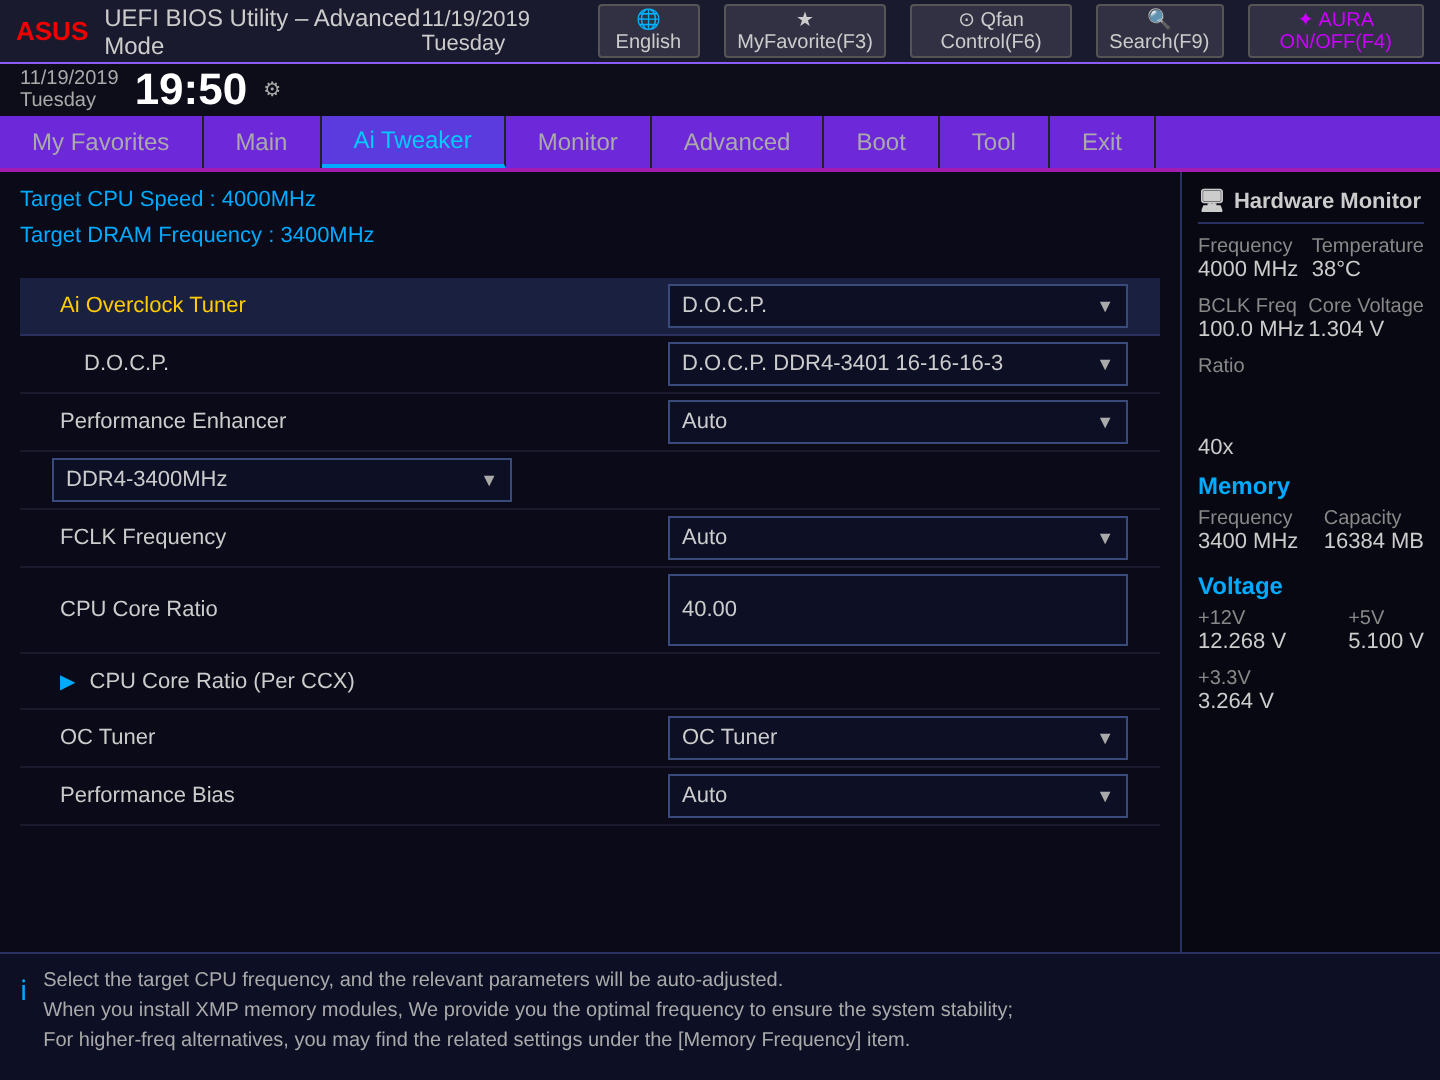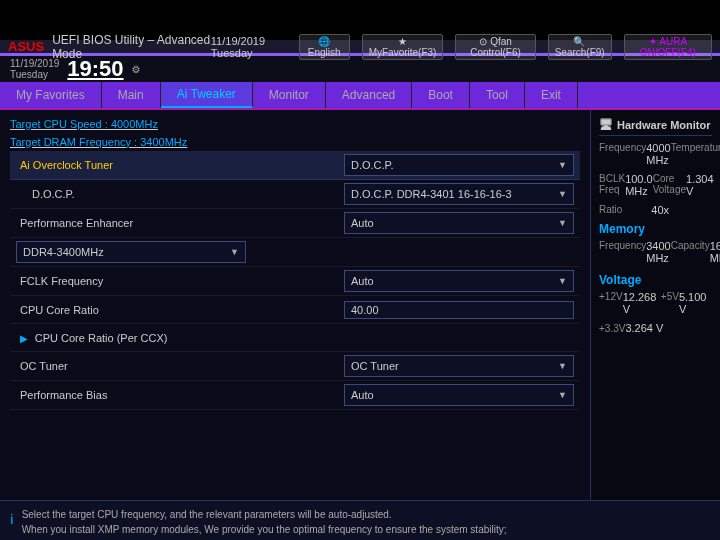--- a/index.html
+++ b/index.html
@@ -9,26 +9,25 @@
       background: #000;
       font-family: Arial, sans-serif;
       font-size: 12px;
       color: #ccc;
       overflow: hidden;
     }
 
     
     #top-bar {
       background: #1a1a2e;
-      height: 16px;
+      height: 32px;
       display: flex;
       align-items: center;
       padding: 0 8px;
-      border-bottom: 3px solid #8b5cf6;
-      margin-top: 40px;
+      border-bottom: 1px solid #8b5cf6;
     }
     #asus-logo {
       color: #e00;
       font-weight: bold;
       font-size: 13px;
       margin-right: 8px;
     }
     #top-bar-right {
       margin-left: auto;
       display: flex;
@@ -55,21 +54,20 @@
       align-items: center;
       padding: 0 10px;
       gap: 4px;
       font-size: 11px;
     }
     #large-time {
       font-size: 22px;
       color: #fff;
       font-weight: bold;
       margin-right: 4px;
-      text-decoration: underline;
     }
     #gear-icon { color: #aaa; font-size: 10px; }
 
     
     #nav-bar {
       background: #6d28d9;
       height: 28px;
       display: flex;
       align-items: stretch;
       border-bottom: 2px solid #a21caf;
@@ -96,36 +94,35 @@
       background: #0a0a18;
     }
 
     
     #left-panel {
       flex: 1;
       padding: 6px 10px;
       overflow-y: auto;
     }
     #info-lines {
-      margin-bottom: 0;
-      text-decoration: underline;
+      margin-bottom: 12px;
     }
     .info-line {
       color: #00aaff;
       font-size: 11px;
       line-height: 1.6;
     }
 
     
     .setting-row {
       display: flex;
       align-items: center;
       min-height: 28px;
       border-bottom: 1px solid #1a1a2e;
-      padding: 3px 6px;
+      padding: 3px 16px;
     }
     .setting-row.header-row {
       background: #1a2040;
       border-bottom: 1px solid #2a3060;
     }
     .setting-label {
       flex: 1;
       color: #ccc;
       font-size: 11px;
       padding-left: 4px;
@@ -150,21 +147,21 @@
       height: 22px;
     }
     .dropdown-arrow { color: #aaa; font-size: 9px; }
     .text-input {
       background: #0d1025;
       border: 1px solid #3a4a7a;
       color: #ccc;
       font-size: 11px;
       padding: 3px 6px;
       width: 100%;
-      height: 18px;
+      height: 36px;
     }
     .expand-icon { color: #00aaff; margin-right: 4px; font-size: 10px; }
 
     
     #info-box {
       background: #0d1025;
       border-top: 1px solid #2a3060;
       padding: 6px 10px;
       font-size: 10px;
       color: #aaa;
@@ -203,21 +200,21 @@
       margin: 6px 0 4px;
     }
     .hw-row {
       display: flex;
       justify-content: space-between;
       margin-bottom: 2px;
     }
     .hw-label { color: #888; font-size: 10px; }
     .hw-big-row {
       display: flex;
-      flex-direction: row;
+      flex-direction: column;
       margin-bottom: 3px;
     }
     .hw-big-value { color: #ccc; font-size: 11px; }
 
     
     #footer {
       background: #080812;
       height: 22px;
       display: flex;
       align-items: center;
@@ -422,21 +419,21 @@
     <div class="hw-row">
       <div class="hw-big-row">
         <span class="hw-label">+12V</span>
         <span class="hw-big-value">12.268 V</span>
       </div>
       <div class="hw-big-row">
         <span class="hw-label">+5V</span>
         <span class="hw-big-value">5.100 V</span>
       </div>
     </div>
-    <div class="hw-big-row" style="margin-top:4px;align-items:flex-end;">
+    <div class="hw-big-row" style="margin-top:4px;">
       <span class="hw-label">+3.3V</span>
       <span class="hw-big-value">3.264 V</span>
     </div>
   </div>
 </div>
 
 <div id="info-box">
   <span id="info-icon">ℹ</span>
   <div style="white-space:pre-line;">Select the target CPU frequency, and the relevant parameters will be auto-adjusted.
 When you install XMP memory modules, We provide you the optimal frequency to ensure the system stability;

